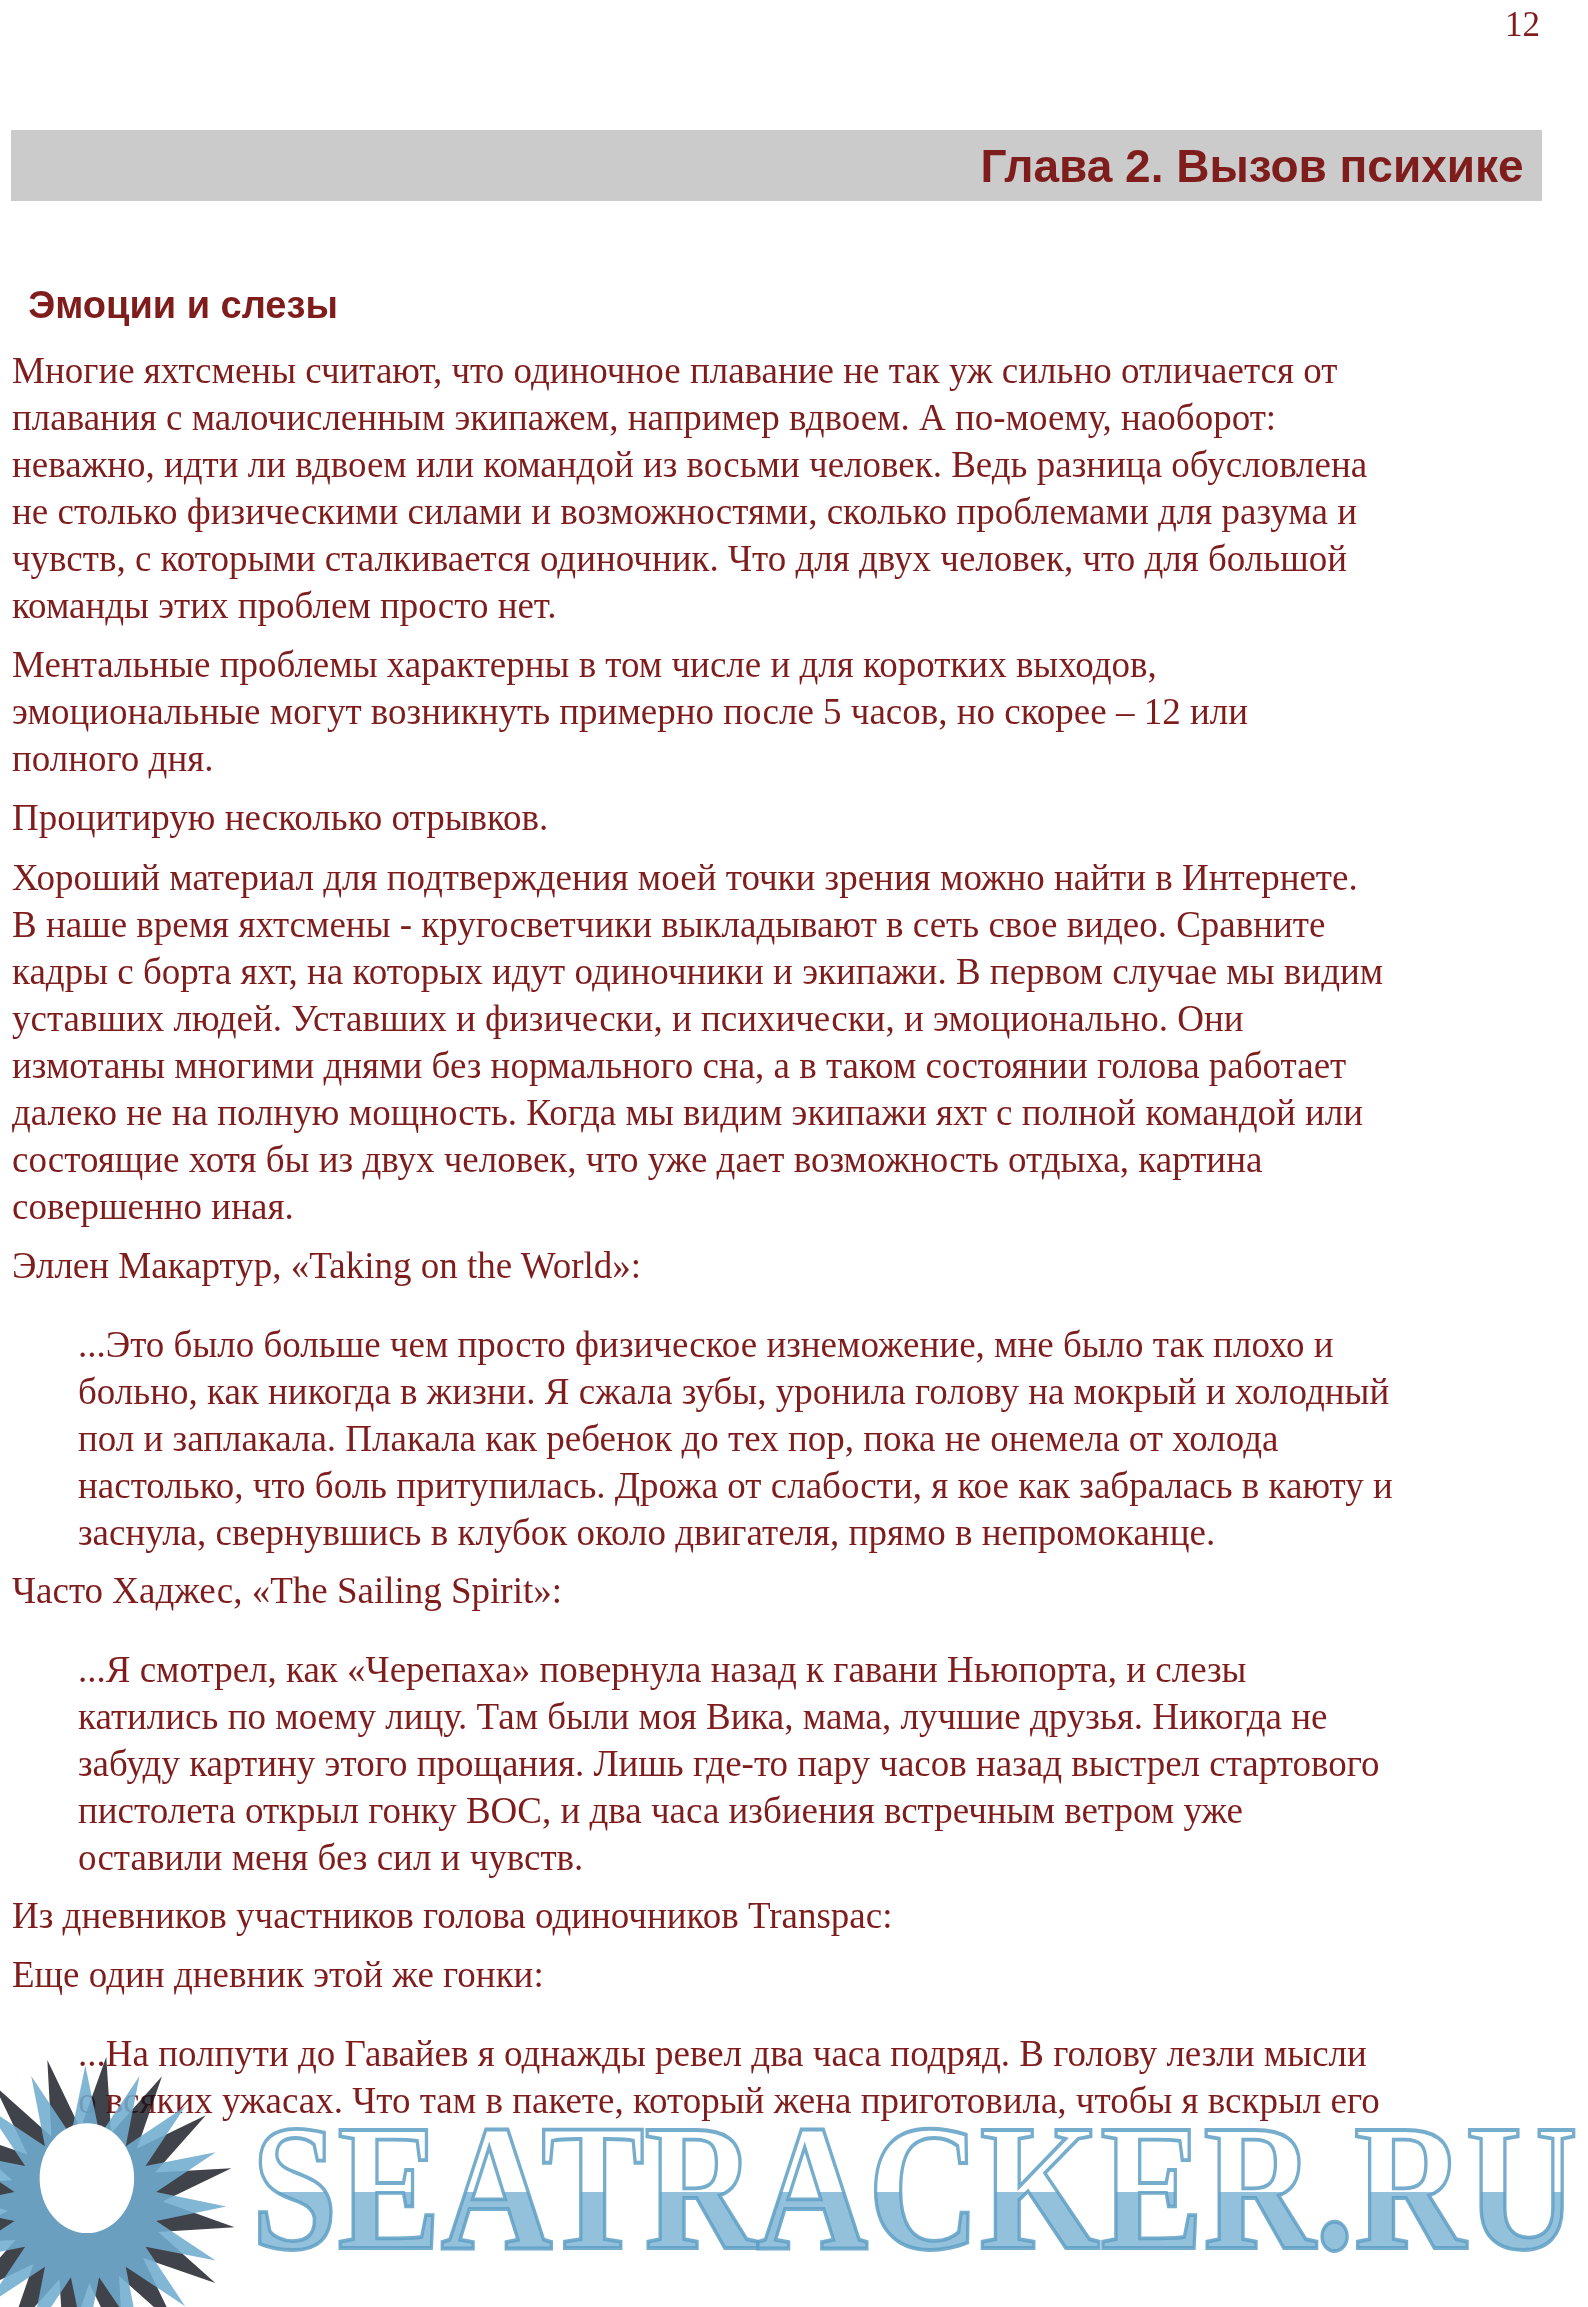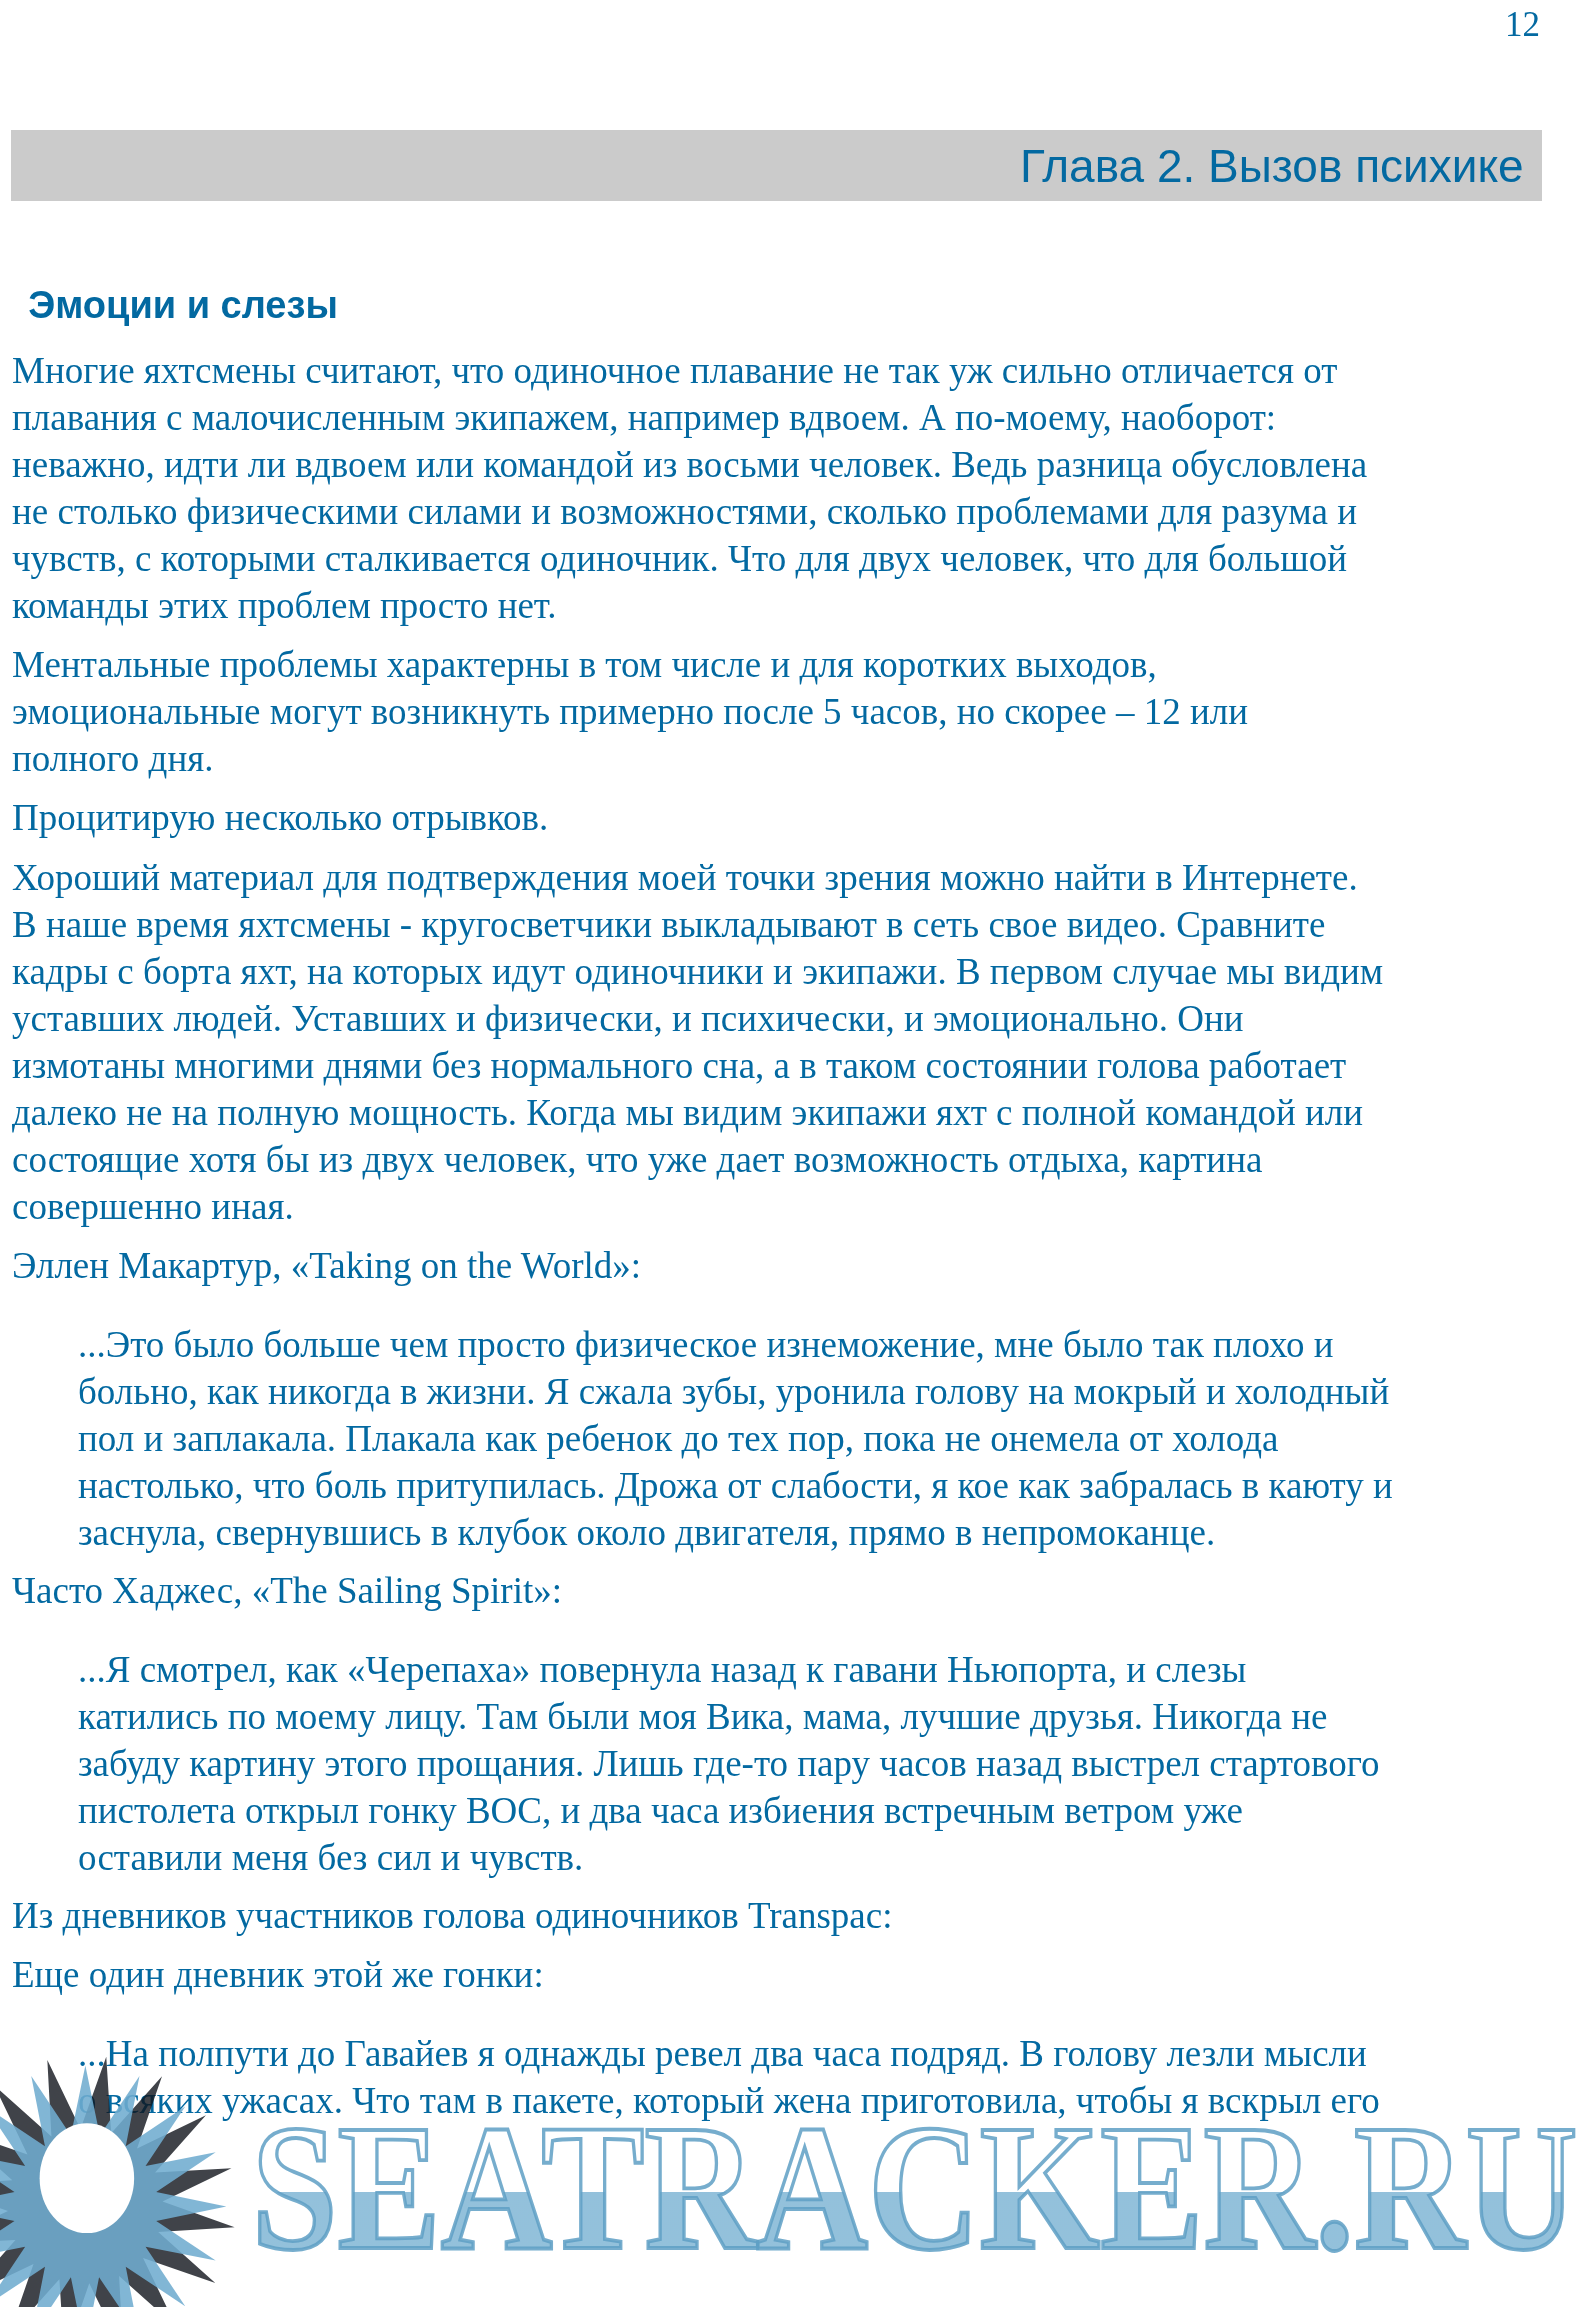--- a/index.html
+++ b/index.html
@@ -2,21 +2,21 @@
 <html style="font-size:12.2px"><head>
 <meta charset="utf-8">
 <style>
   html, body { margin: 0; padding: 0; background: #ffffff; }
   .page {
     position: relative;
     width: 1589px;
     height: 2307px;
     background: #ffffff;
     overflow: hidden;
-    color: #0369a1;
+    color: #7f1d1d;
     font-family: "Liberation Serif", "DejaVu Serif", serif;
   }
   .page-number {
     position: absolute;
     top: 6.1px;
     right: 49px;
     font-size: 35px;
     line-height: 1.1;
     font-family: "Liberation Serif", "DejaVu Serif", serif;
   }
@@ -28,21 +28,21 @@
     height: 71px;
     background: #CBCBCB;
     display: flex;
     align-items: center;
     justify-content: flex-end;
     padding-right: 18.3px;
     box-sizing: border-box;
   }
   .chapter-band .chapter-title {
     font-family: "Liberation Sans", "DejaVu Sans", sans-serif;
-    font-weight: normal;
+    font-weight: bold;
     font-size: 46px;
     letter-spacing: 0;
     white-space: pre;
   }
   .section-heading {
     position: absolute;
     top: 268px;
     left: 12.2px;
     margin: 16px;
     font-family: "Liberation Sans", "DejaVu Sans", sans-serif;

